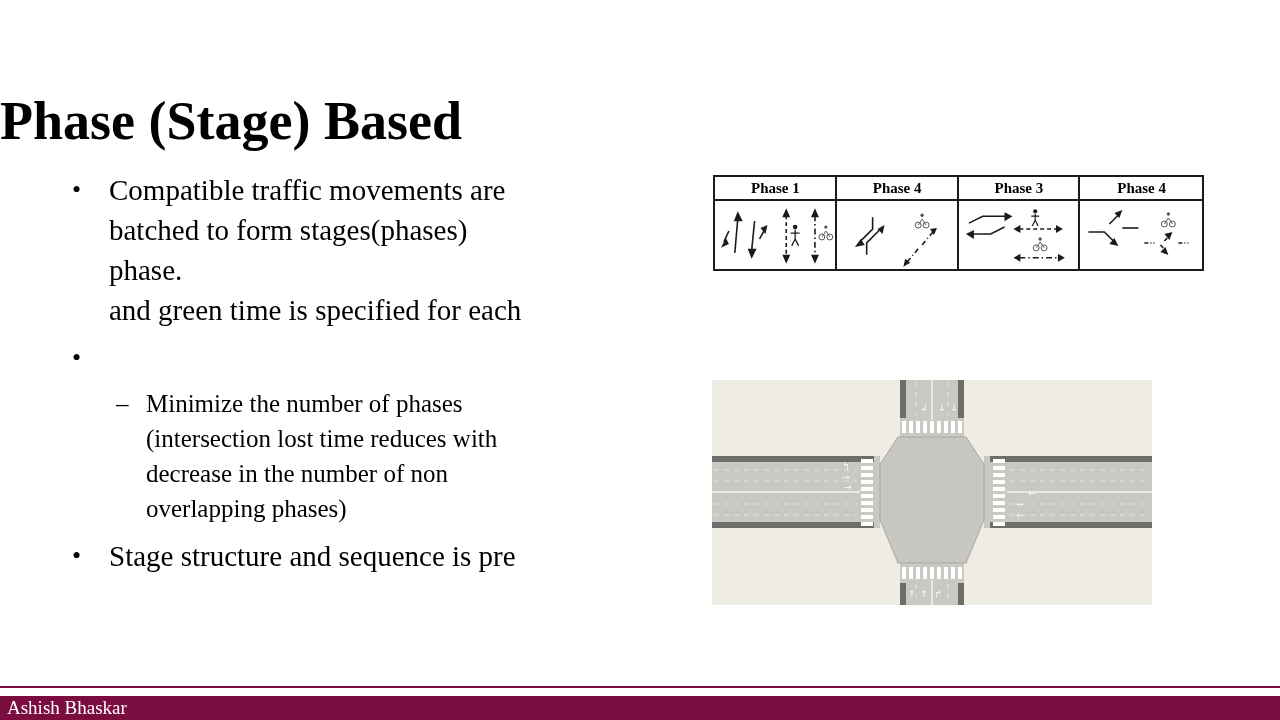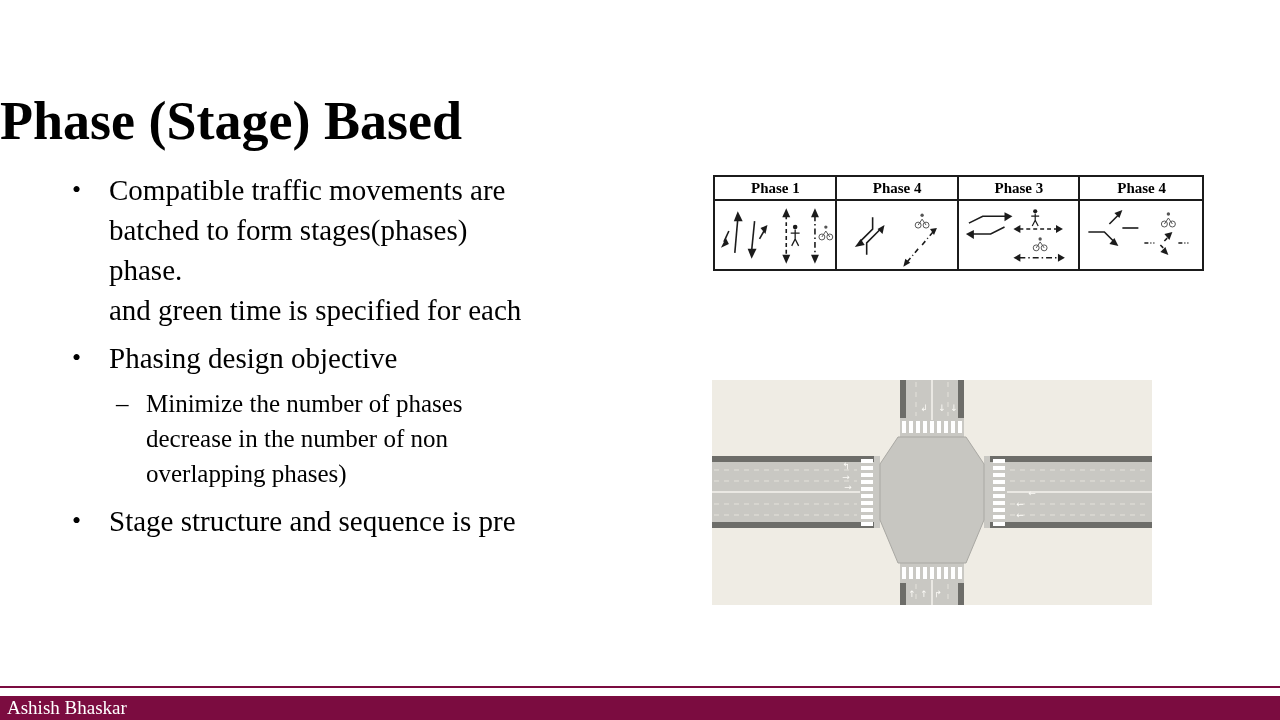--- a/index.html
+++ b/index.html
@@ -52,28 +52,26 @@
       <span class="marker">•</span>
       <div>
         <div>Compatible traffic movements are</div>
         <div>batched to form stages(phases)</div>
         <div>phase.</div>
         <div>and green time is specified for each</div>
       </div>
     </div>
     <div class="bullet l1">
       <span class="marker">•</span>
-      <div>
-        <div>Phasing design objective</div>
-      </div>
     </div>
     <div class="bullet l2">
       <span class="marker">–</span>
       <div>
         <div>Minimize the number of phases</div>
+        <div>(intersection lost time reduces with</div>
         <div>decrease in the number of non</div>
         <div>overlapping phases)</div>
       </div>
     </div>
     <div class="bullet l1">
       <span class="marker">•</span>
       <div>
         <div>Stage structure and sequence is pre</div>
       </div>
     </div>

